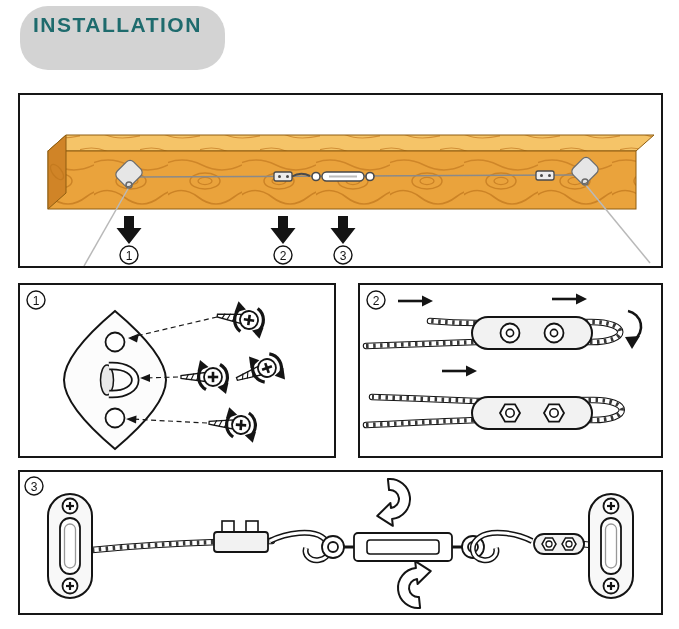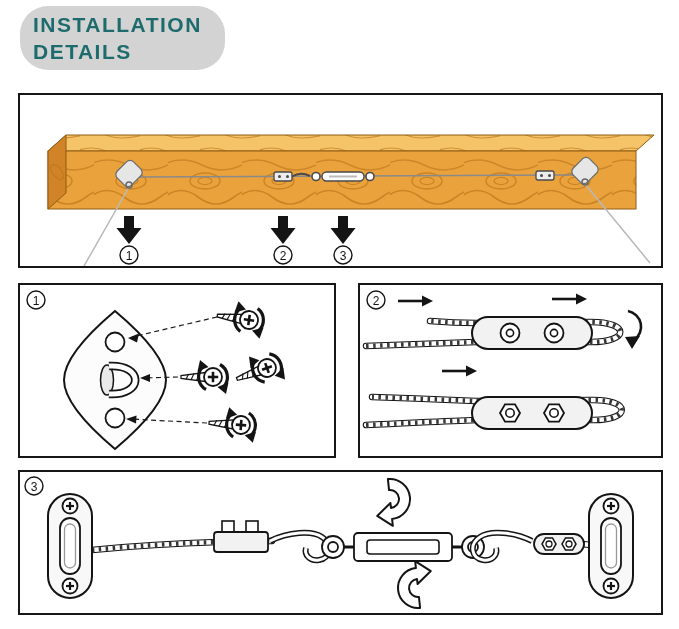--- a/index.html
+++ b/index.html
@@ -46,21 +46,20 @@
   .solid-arrow { fill:#141414; }
   .arrow-shaft { stroke:#141414; stroke-width:2.6; fill:none; }
 </style>
 </head>
 <body>
 
 <div class="page">
 
   <header class="title-block">
     <div class="title-line">INSTALLATION</div>
-    <div class="title-line">DETAILS</div>
   </header>
 
   <div class="panel overview">
     <svg width="641" height="171" viewBox="0 0 641 171">
       <defs>
         <pattern id="woodF" width="74" height="58" patternUnits="userSpaceOnUse">
           <rect class="wood-base" width="74" height="58"></rect>
           <path class="wood-grain-line" d="M-6 46 Q 12 30 30 44 T 66 44 T 102 44" stroke-width="1.6" opacity=".8"></path>
           <path class="wood-grain-line" d="M-6 12 Q 14 2 34 12 T 74 12" stroke-width="1.4" opacity=".7"></path>
           <ellipse class="wood-grain-line" cx="37" cy="28" rx="15" ry="8" stroke-width="1.5" opacity=".8"></ellipse>

